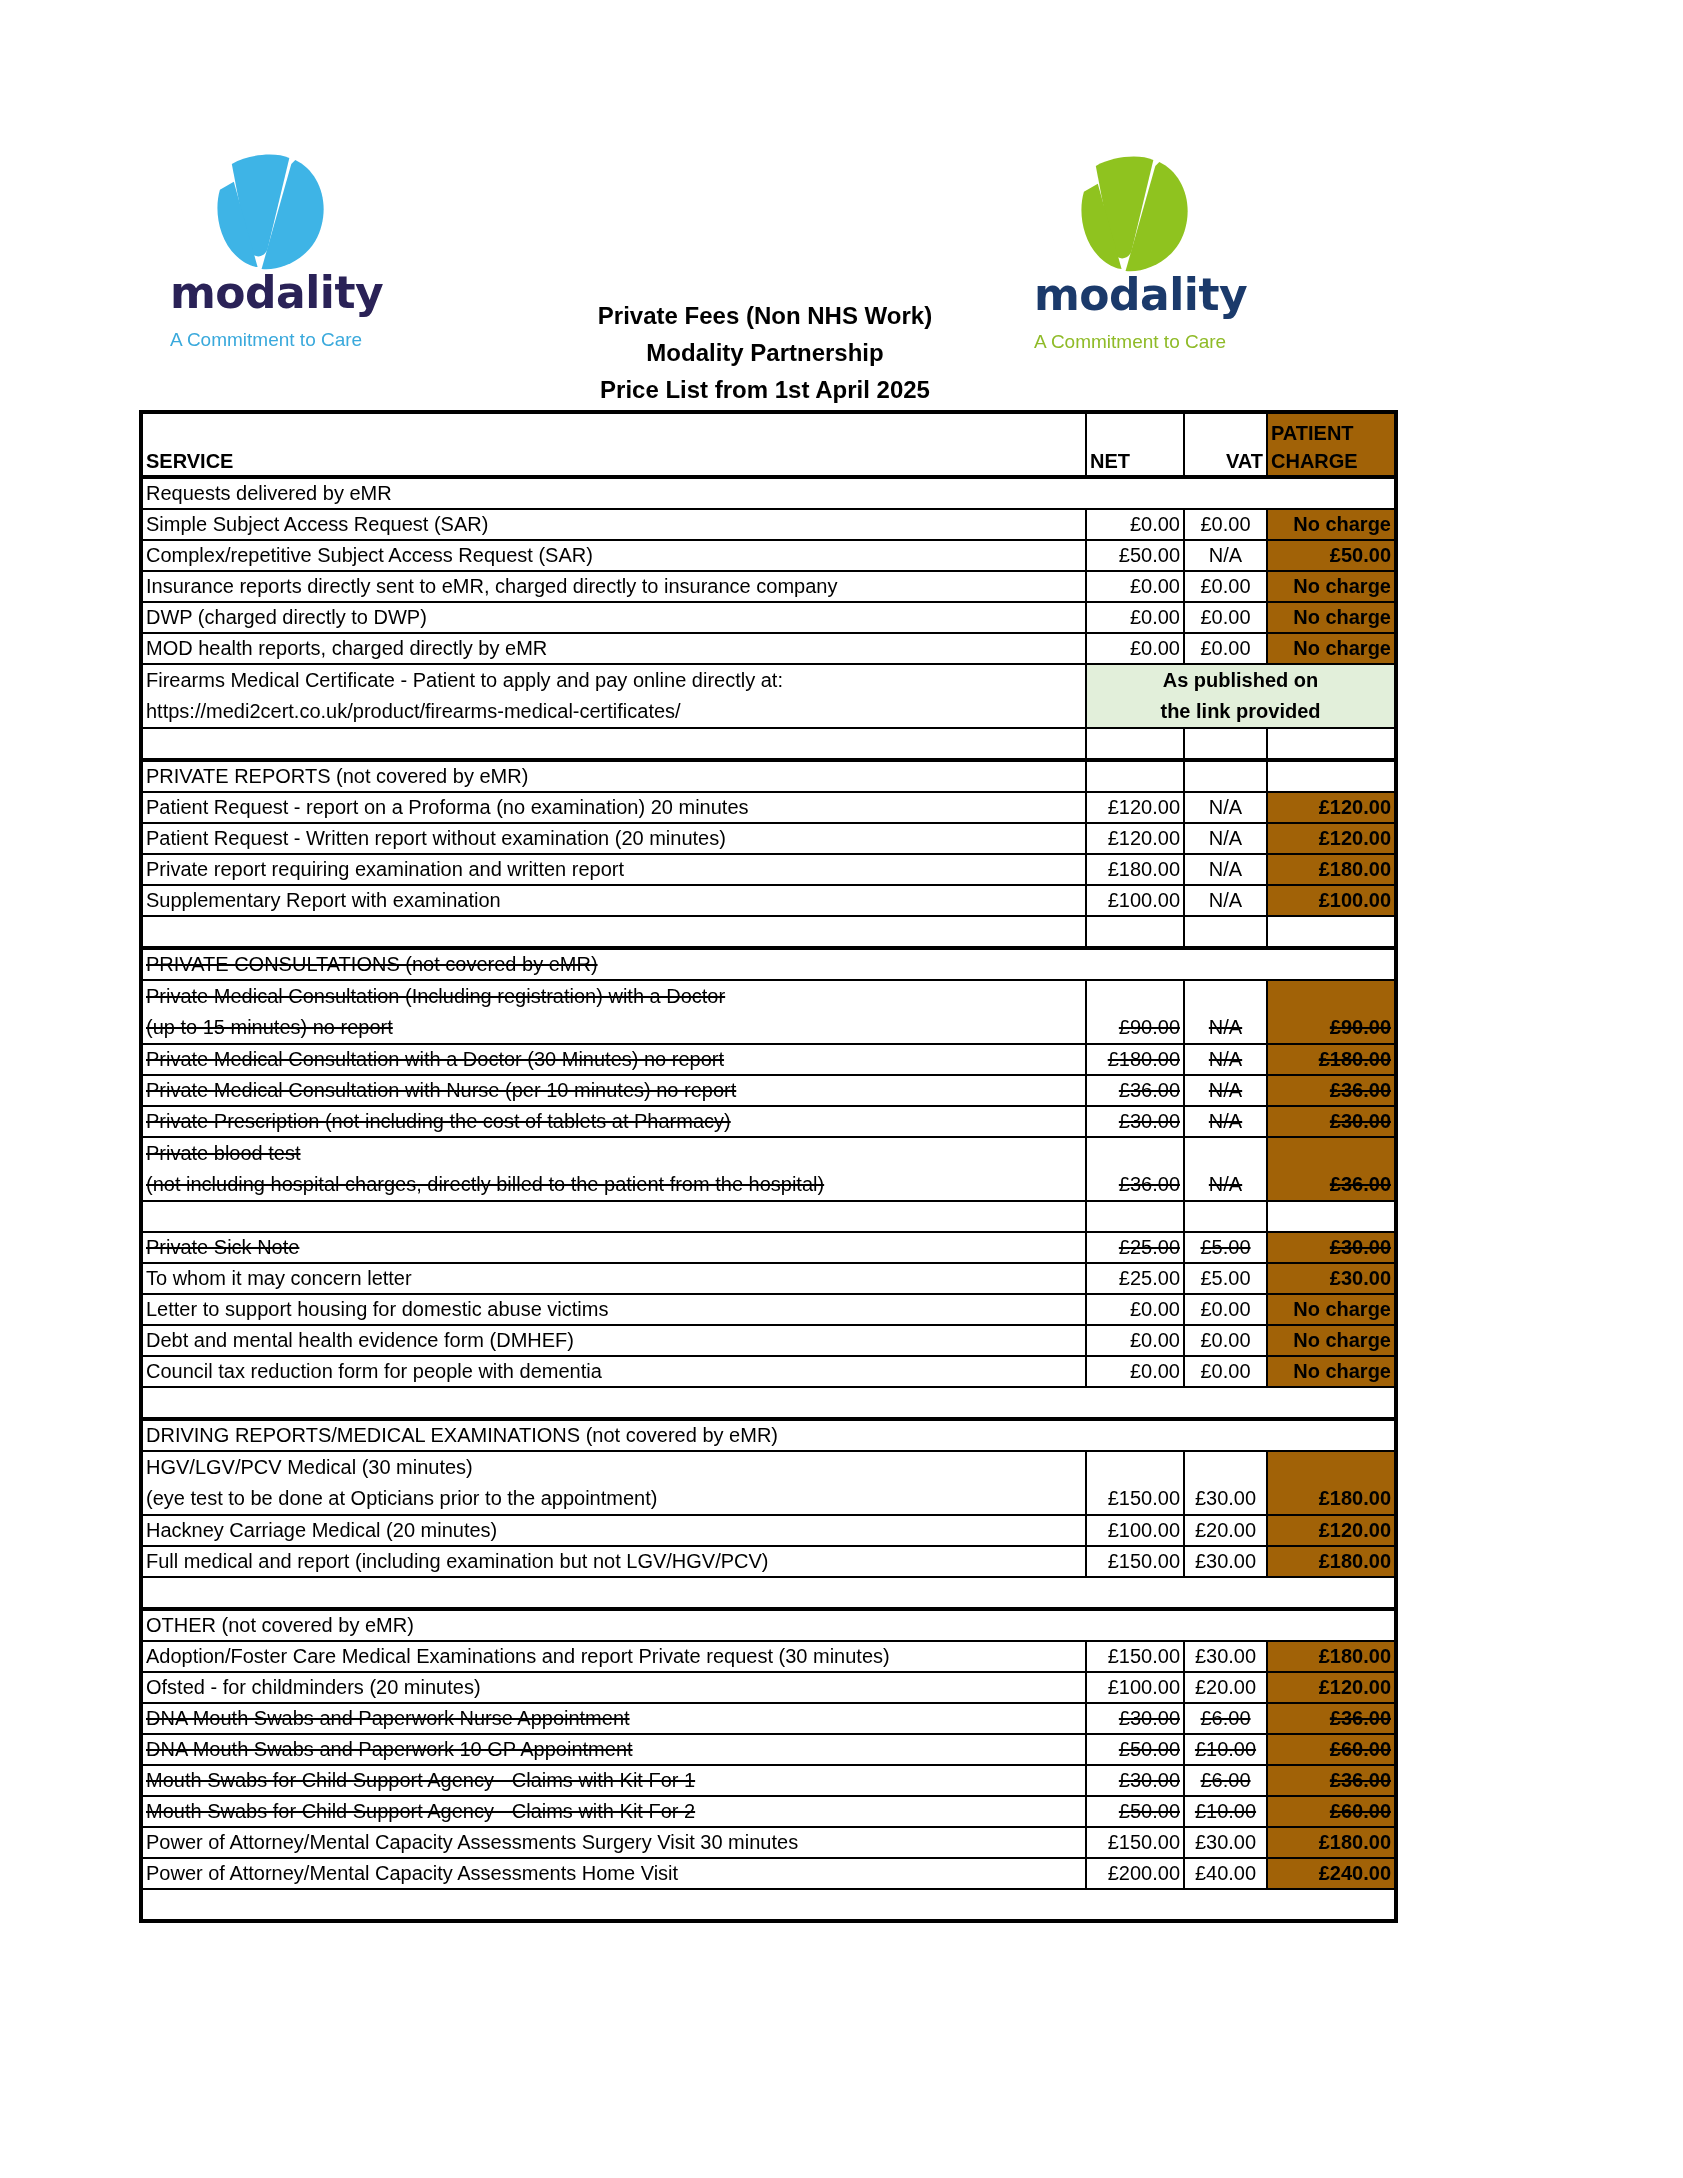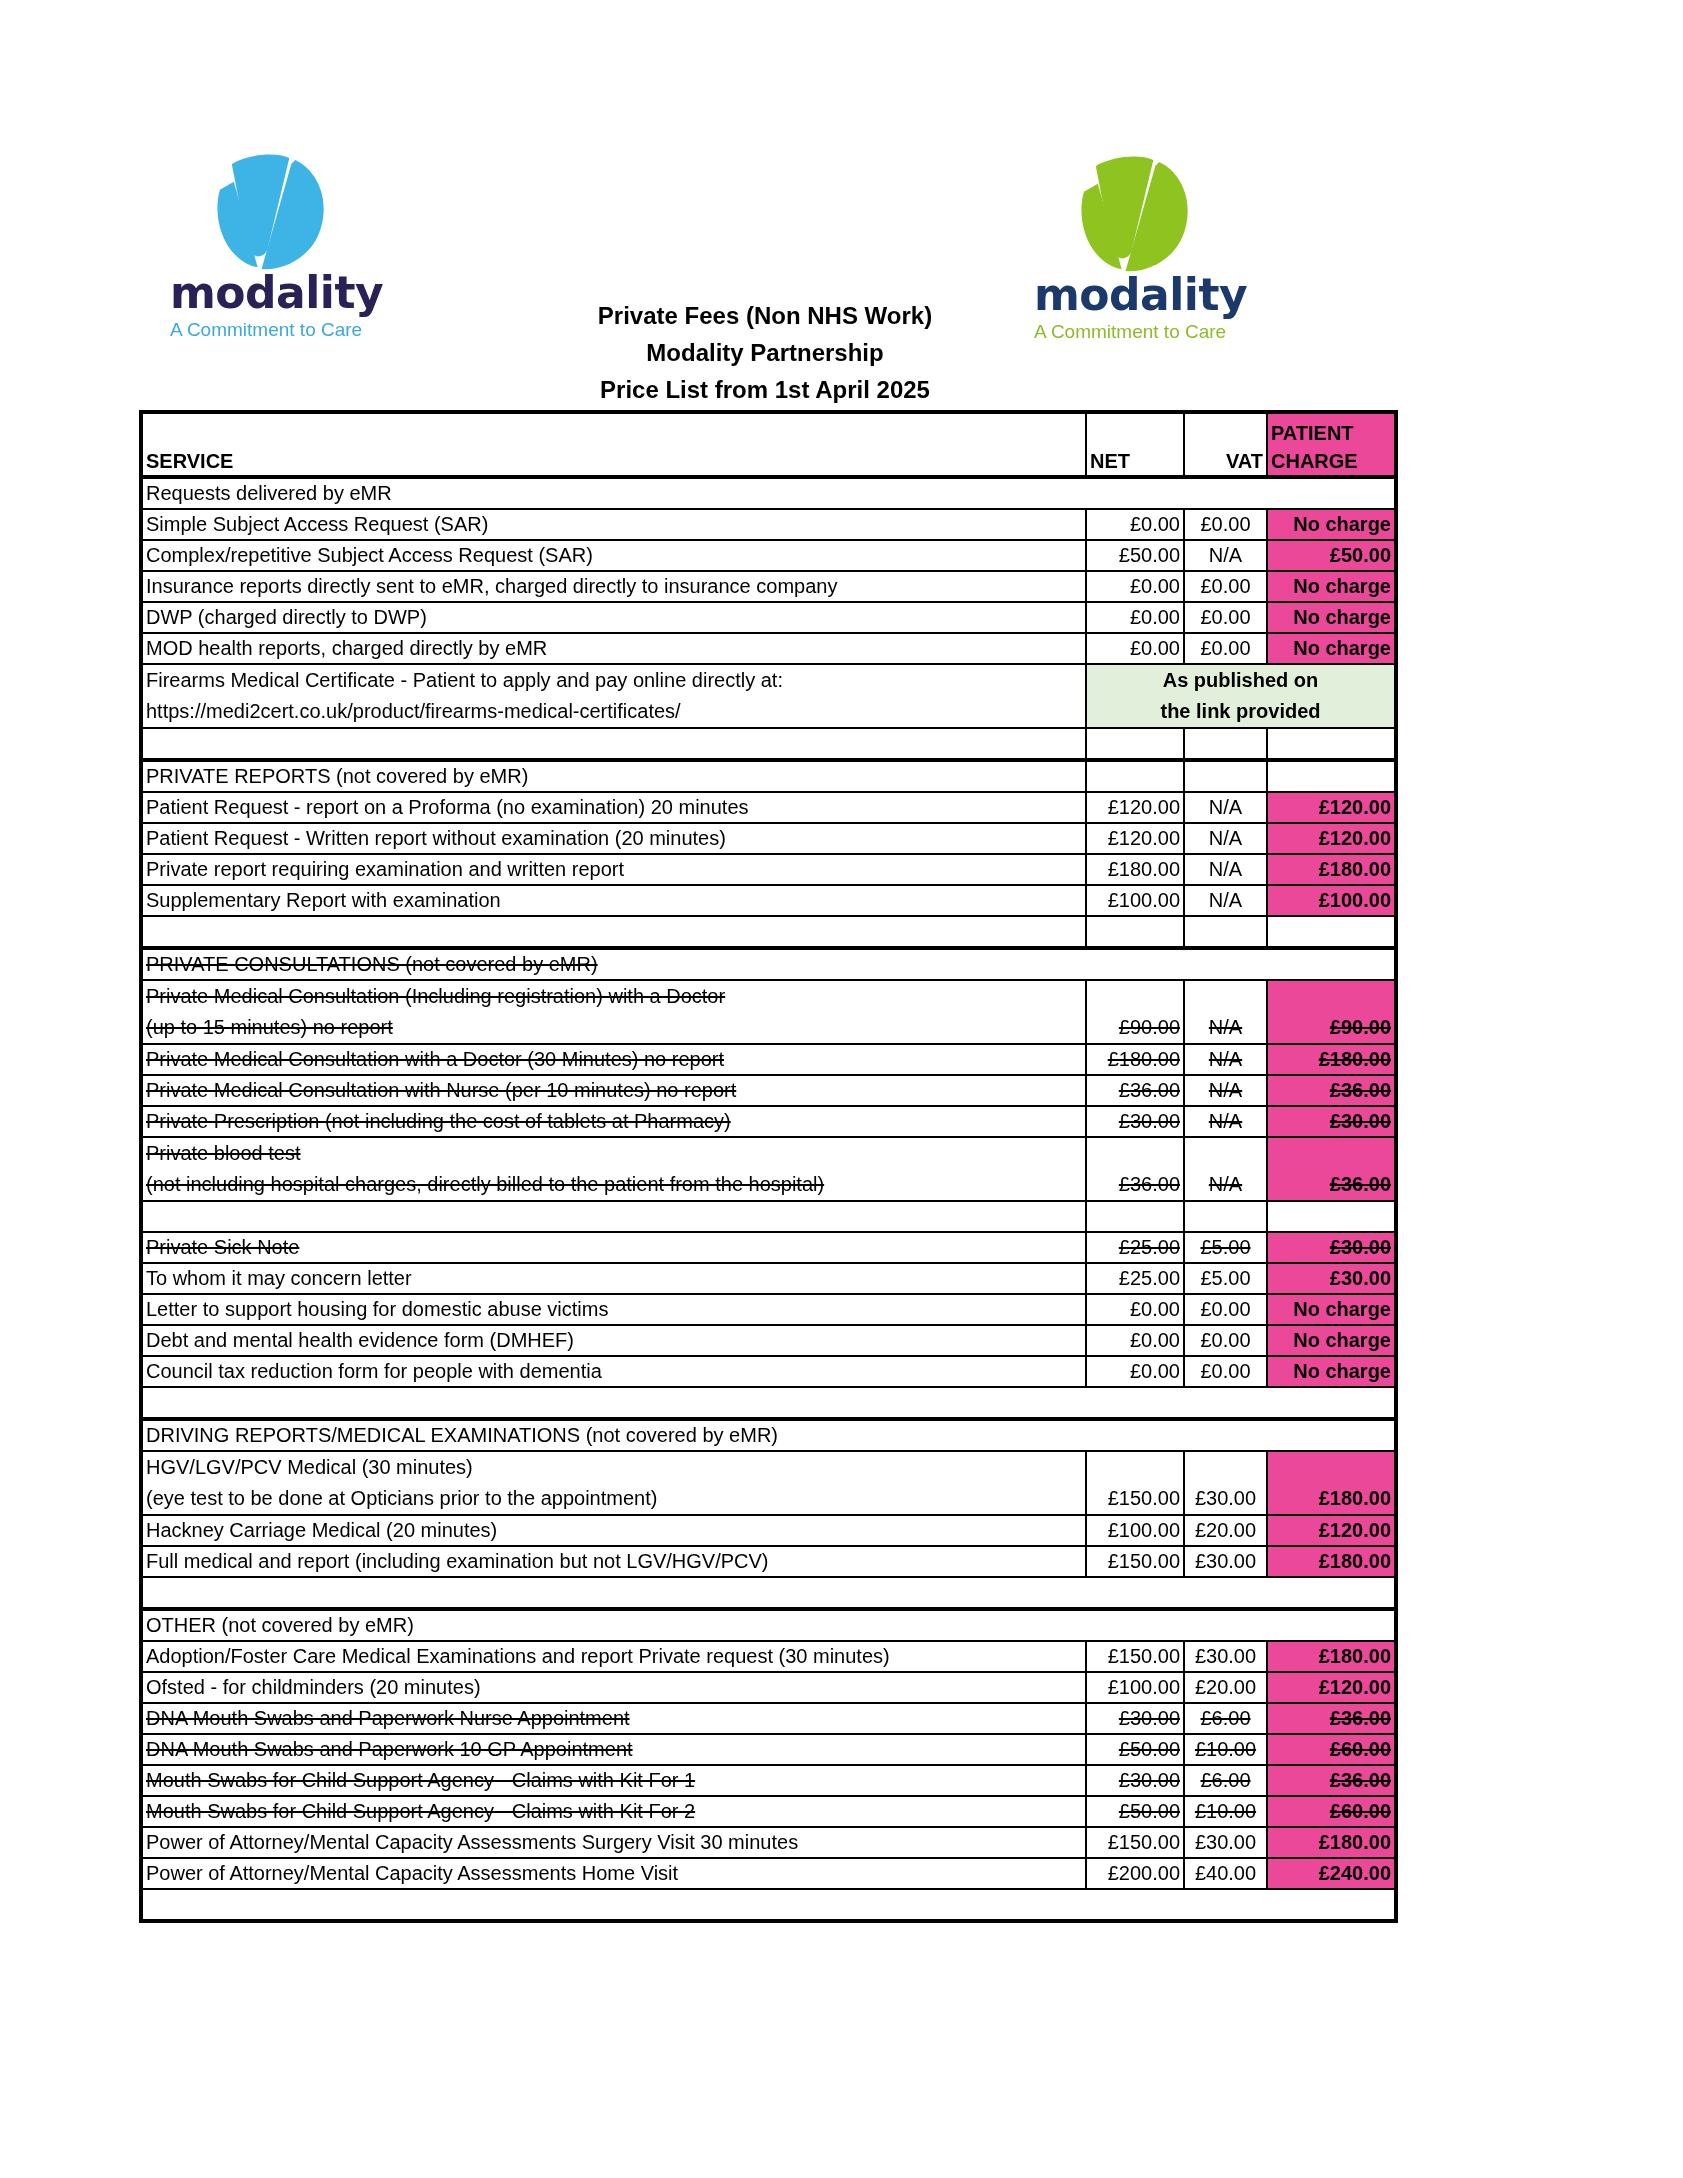--- a/index.html
+++ b/index.html
@@ -1,33 +1,33 @@
 <!DOCTYPE html>
 <html><head>
 <meta charset="utf-8">
 <style>
   html,body{margin:0;padding:0;background:#fff;}
   body{width:1683px;height:2178px;position:relative;font-family:"Liberation Sans",sans-serif;color:#000;overflow:hidden;}
   .logo{position:absolute;display:flex;align-items:center;flex-direction:column;}
   .logo svg{display:block;}
   .logo .txt{margin-left:14px;}
   .logo .brand{font-family:"DejaVu Sans",sans-serif;font-weight:bold;font-size:44px;letter-spacing:-0.5px;line-height:1;}
-  .logo .tag{font-size:19px;margin-top:4px;}
+  .logo .tag{font-size:19px;margin-top:14px;}
   #logo-left{left:156px;top:150px;}
   #logo-right{left:1020px;top:152px;}
   #logo-left .brand{color:#2a2257;}
   #logo-left .tag{color:#3aa9dc;}
   #logo-right .brand{color:#1b3a6b;}
   #logo-right .tag{color:#8fbb28;}
   .titles{position:absolute;left:0;width:1530px;top:297px;text-align:center;font-weight:bold;font-size:24px;line-height:37px;}
   table{position:absolute;left:139px;top:410px;border-collapse:collapse;table-layout:fixed;width:1255px;font-size:20px;}
   td{padding:0 3px;height:29px;line-height:29px;border:2px solid #000;white-space:nowrap;overflow:hidden;}
   td.num{text-align:right;}
   td.vat{text-align:center;}
-  td.pc{text-align:right;font-weight:bold;background:#ec4899;}
+  td.pc{text-align:right;font-weight:bold;background:#a16207;}
   tr.hdr td{height:61px;vertical-align:bottom;line-height:28px;font-weight:bold;border-bottom:4px solid #000;}
   tr.hdr td.pc{text-align:left;}
   tr.sec td{font-weight:normal;border-top:4px solid #000;}
   tr.sec td.title{font-weight:normal;margin-top:13px;}
   tr.blank td{height:29px;}
   .strike{text-decoration:line-through;}
   td.two{line-height:31px;vertical-align:bottom;}
   td.pub{text-align:center;font-weight:bold;background:#e2efda;line-height:31px;}
   table{border:4px solid #000;}
 </style>

